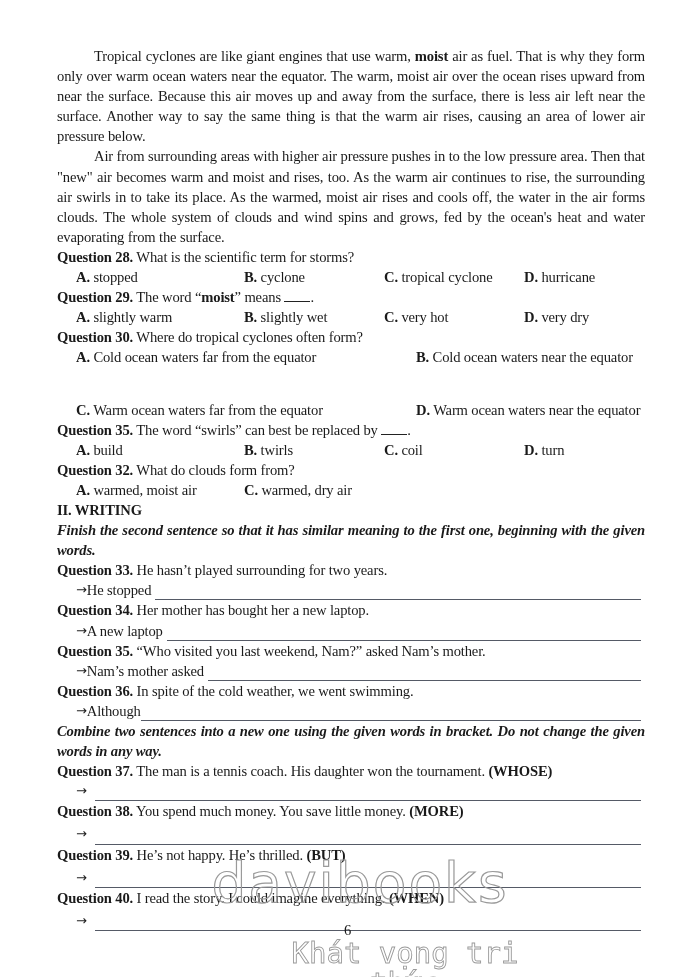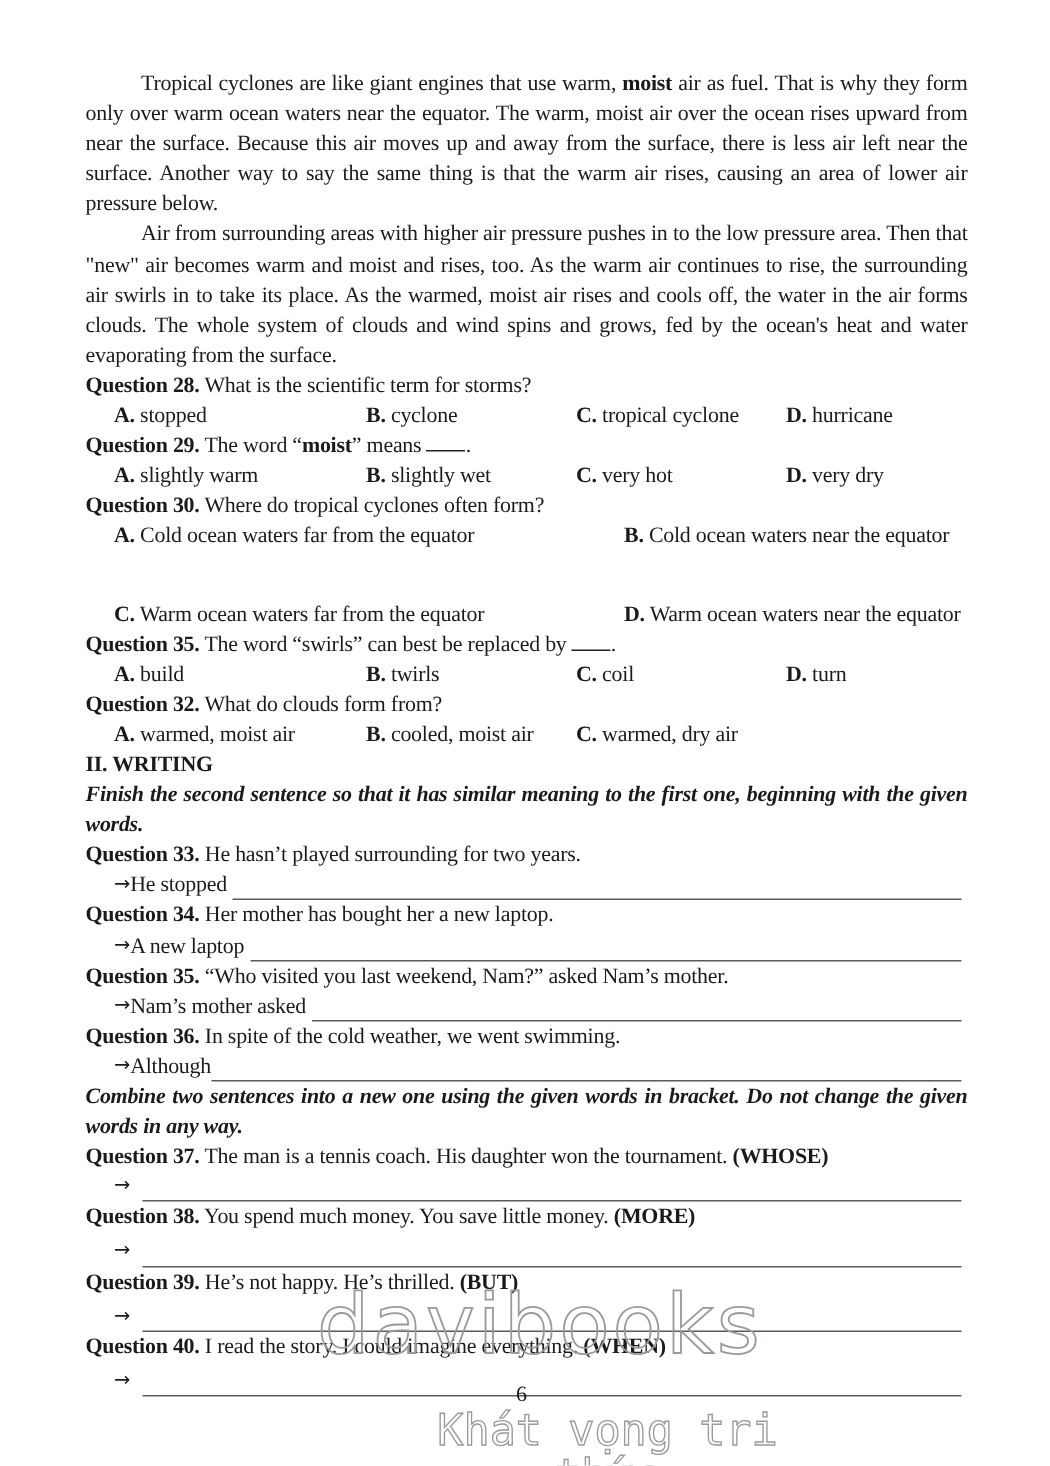--- a/index.html
+++ b/index.html
@@ -84,21 +84,20 @@
       <span><b>B.</b><span> twirls</span></span>
       <span><b>C.</b><span> coil</span></span>
       <span><b>D.</b><span> turn</span></span>
     </div>
   </div>
 
   <div>
     <p class="q"><b>Question 32.</b><span> What do clouds form from?</span></p>
     <div class="opts4">
       <span><b>A.</b><span> warmed, moist air</span></span>
-      <span><b>B.</b><span> cooled, moist air</span></span>
       <span><b>C.</b><span> warmed, dry air</span></span>
     </div>
   </div>
 
   <p class="section-title">II. WRITING</p>
   <p class="instr">Finish the second sentence so that it has similar meaning to the first one, beginning with the given words.</p>
 
   <div>
     <p class="q"><b>Question 33.</b><span> He hasn’t played surrounding for two years.</span></p>
     <div class="ans">

